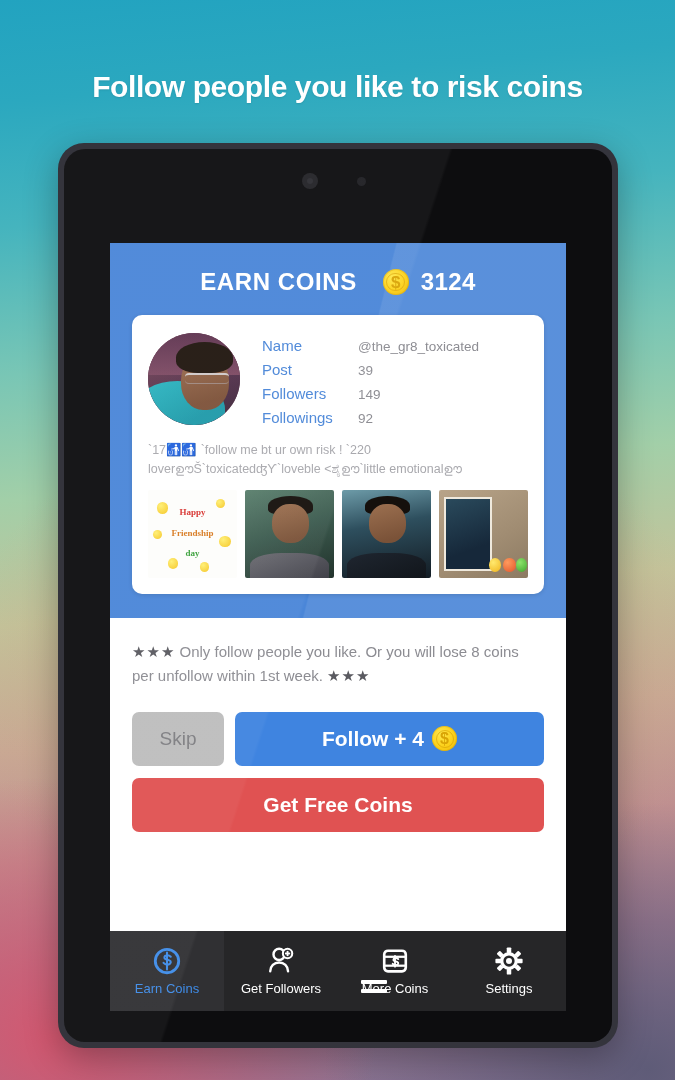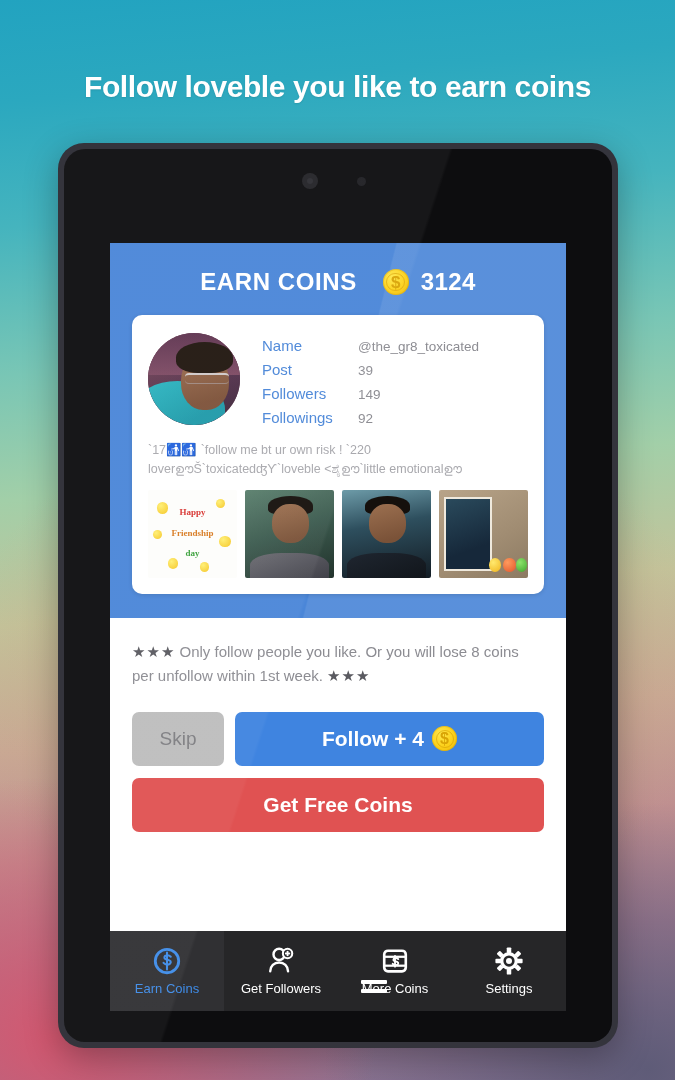--- a/index.html
+++ b/index.html
@@ -295,21 +295,21 @@
     width:26px; height:13px; z-index:40;
     display:flex; flex-direction:column; justify-content:space-between;
   }
   #nav-overlay-icon span {
     display:block; height:4px; background:#ffffff; border-radius:1px;
   }
 </style>
 </head>
 <body>
 
-<div id="headline">Follow loveble you like to earn coins</div>
+<div id="headline">Follow people you like to risk coins</div>
 
 <div id="tablet">
   <div id="bezel">
 
     <div id="camera">
       <span class="lens"></span>
       <span class="sensor"></span>
     </div>
 
     <div id="screen">

